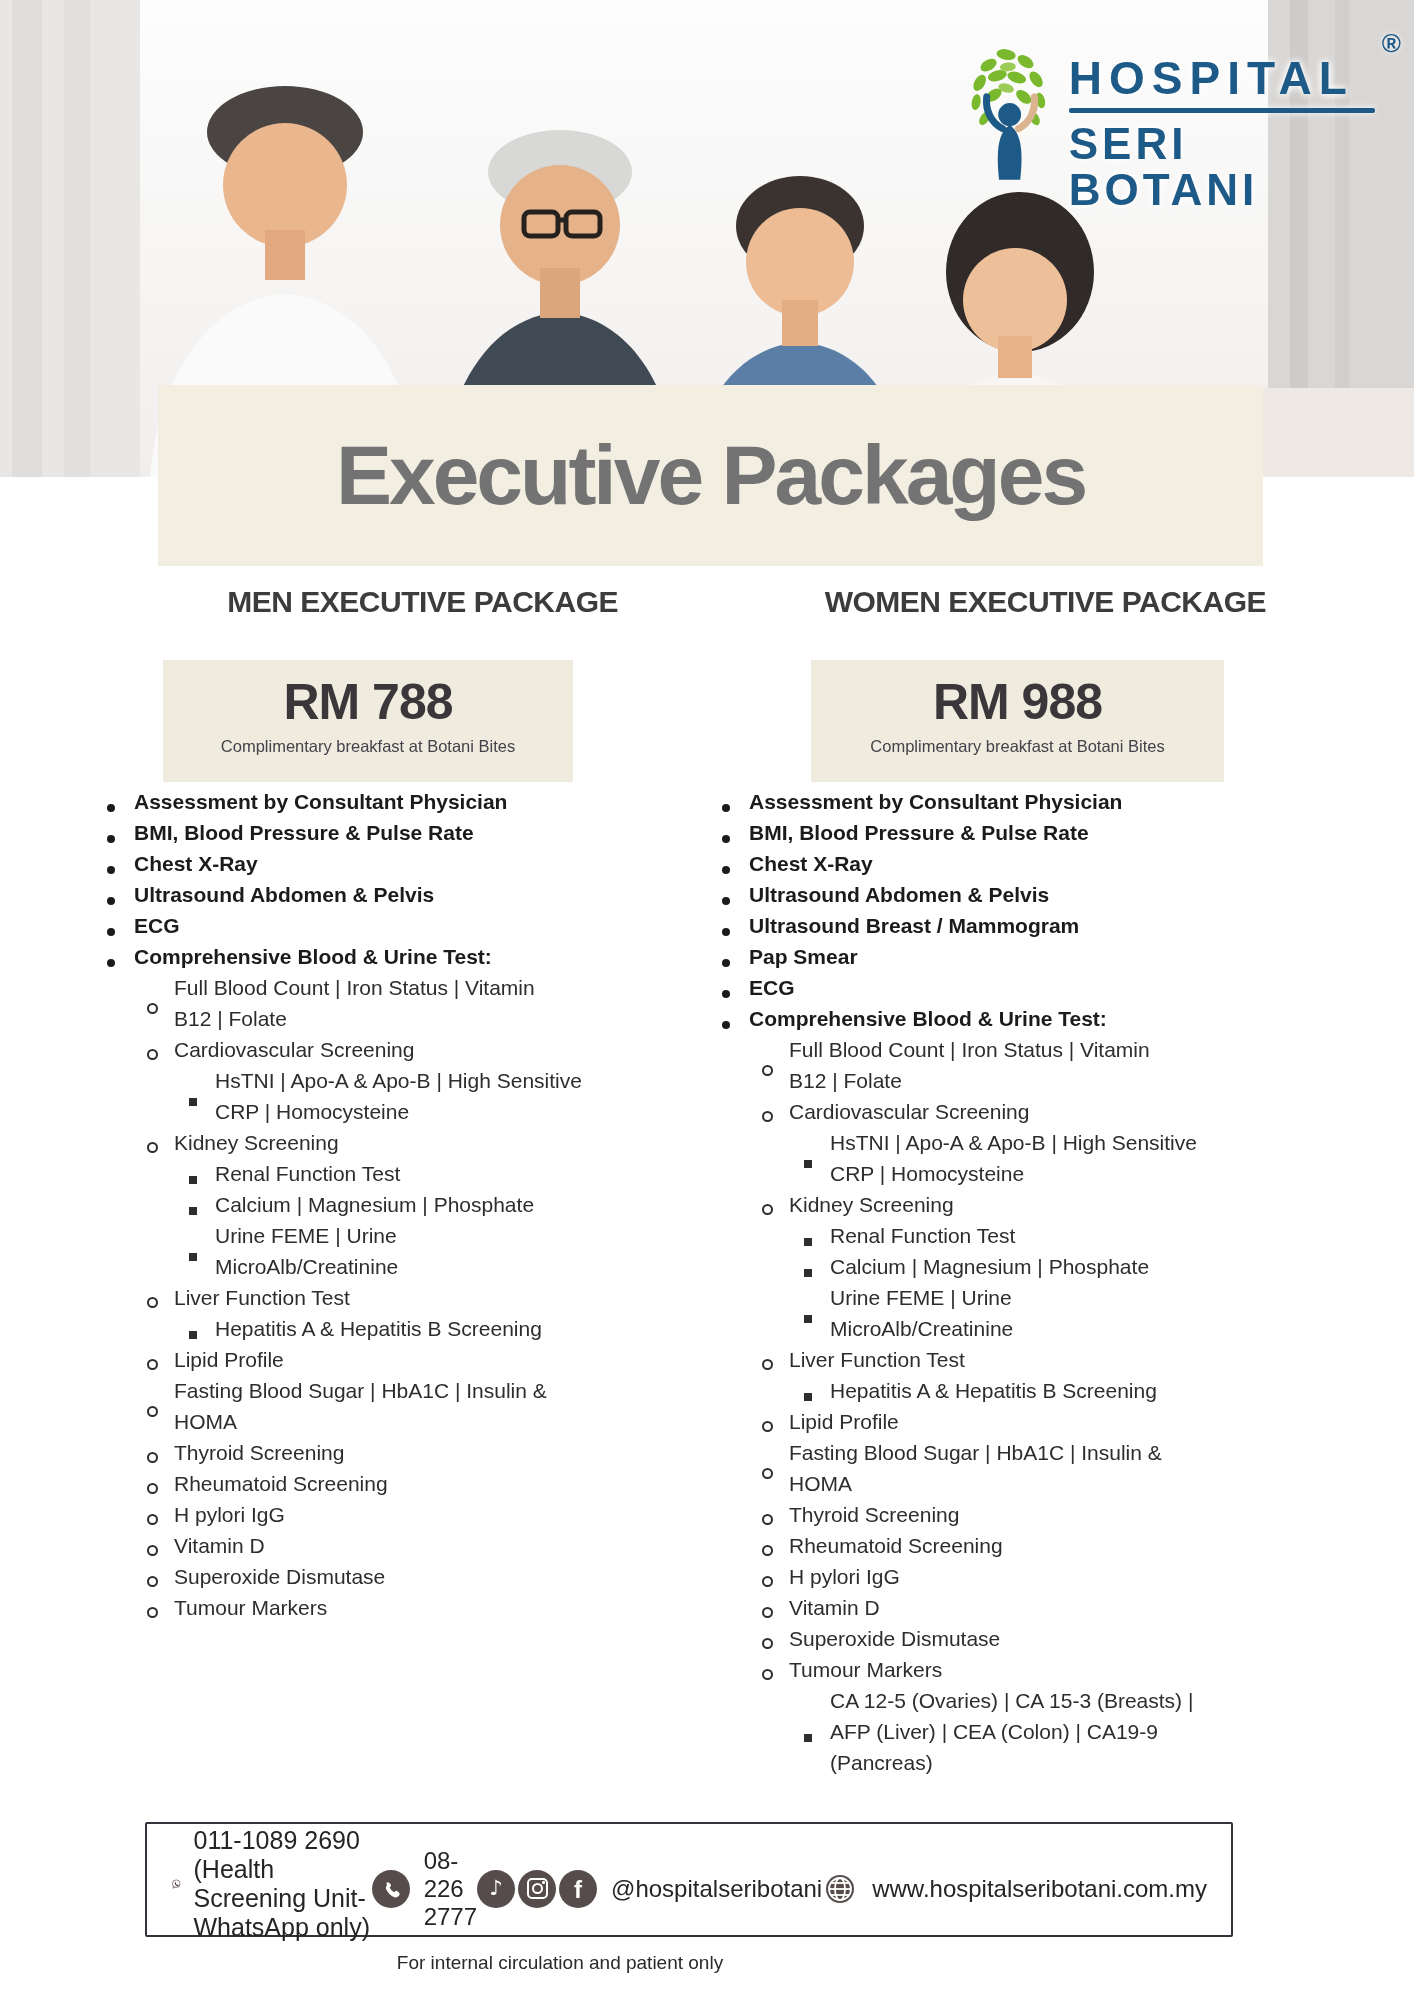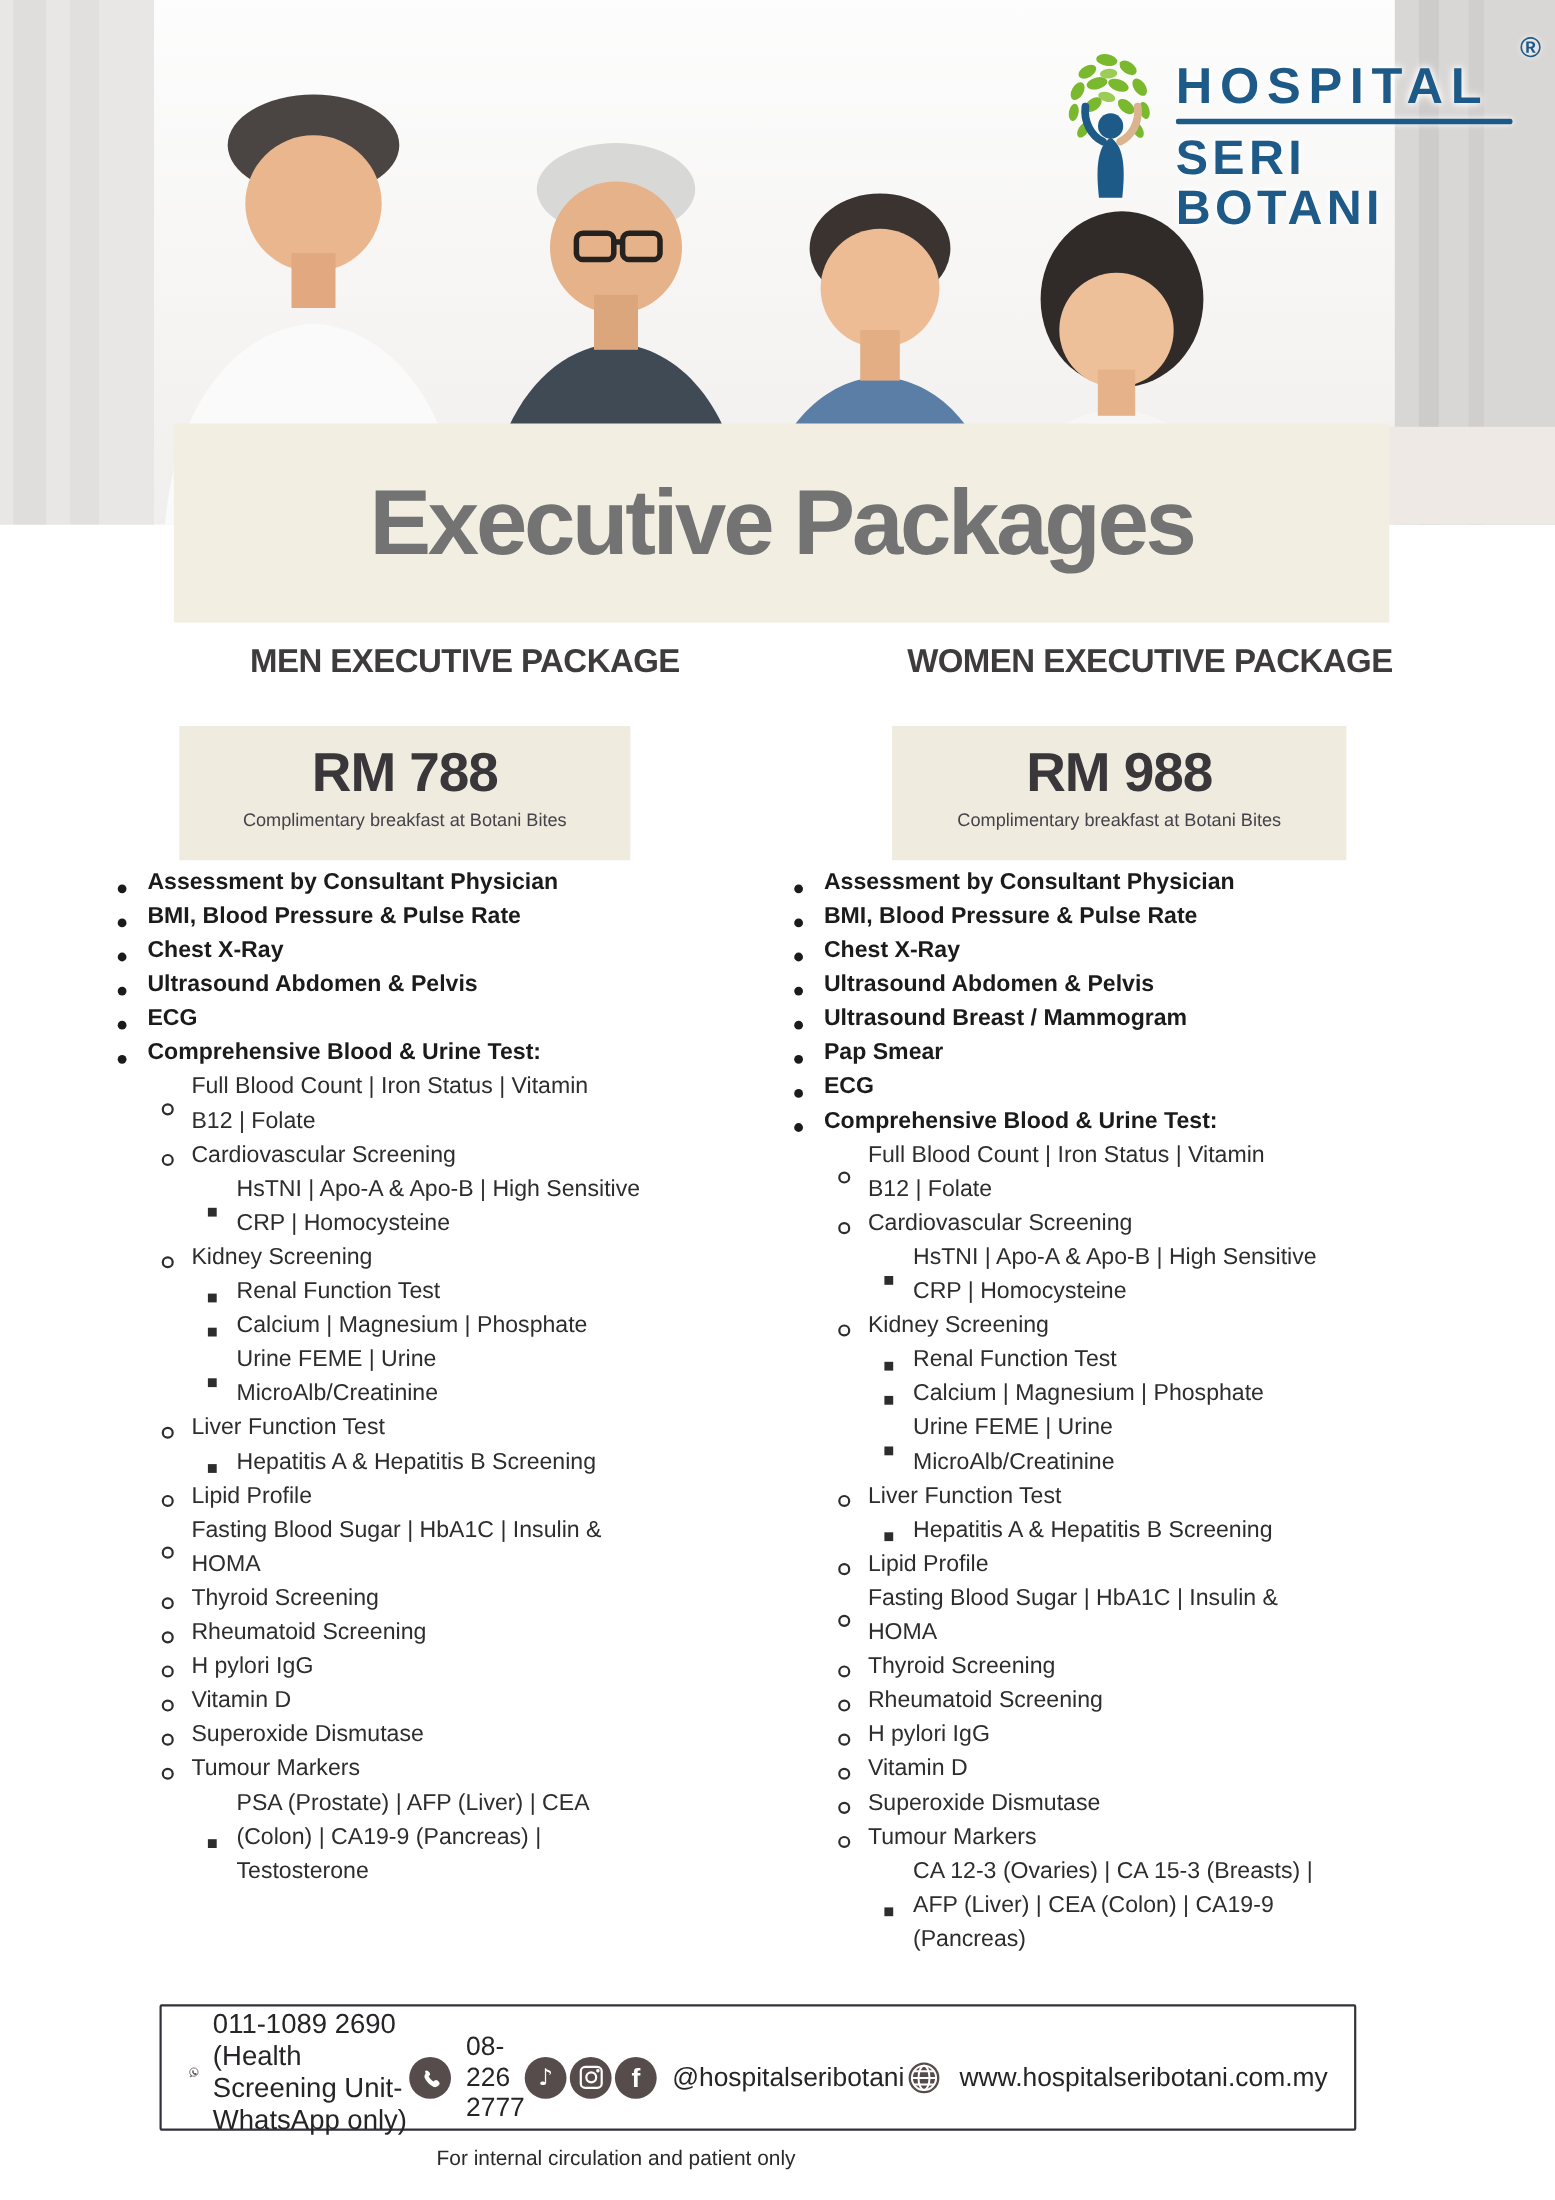--- a/index.html
+++ b/index.html
@@ -258,26 +258,20 @@
         <span class="li-text">Vitamin D</span>
       </div>
       <div class="li lv2">
         <span class="marker m2"></span>
         <span class="li-text">Superoxide Dismutase</span>
       </div>
       <div class="li lv2">
         <span class="marker m2"></span>
         <span class="li-text">Tumour Markers</span>
       </div>
-      <div class="li lv3">
-        <span class="marker m3"></span>
-        <span class="li-text">PSA (Prostate) | AFP (Liver) | CEA
-(Colon) | CA19-9 (Pancreas) |
-Testosterone</span>
-      </div>
     </div>
   <div class="list women">
       <div class="li lv1">
         <span class="marker m1"></span>
         <span class="li-text">Assessment by Consultant Physician</span>
       </div>
       <div class="li lv1">
         <span class="marker m1"></span>
         <span class="li-text">BMI, Blood Pressure &amp; Pulse Rate</span>
       </div>
@@ -372,21 +366,21 @@
       <div class="li lv2">
         <span class="marker m2"></span>
         <span class="li-text">Superoxide Dismutase</span>
       </div>
       <div class="li lv2">
         <span class="marker m2"></span>
         <span class="li-text">Tumour Markers</span>
       </div>
       <div class="li lv3">
         <span class="marker m3"></span>
-        <span class="li-text">CA 12-3 (Ovaries) | CA 15-3 (Breasts) |
+        <span class="li-text">CA 12-5 (Ovaries) | CA 15-3 (Breasts) |
 AFP (Liver) | CEA (Colon) | CA19-9
 (Pancreas)</span>
       </div>
     </div>
 
   <div class="contact-box">
     <div class="contact-line1">
       <svg width="36" height="36" viewBox="0 0 36 36">
         <circle cx="18" cy="17" r="13" fill="none" stroke="#564c4b" stroke-width="2.4"></circle>
         <path d="M8.5,27 L6.5,32 L12,30.2" fill="none" stroke="#564c4b" stroke-width="2.4" stroke-linejoin="round"></path>

